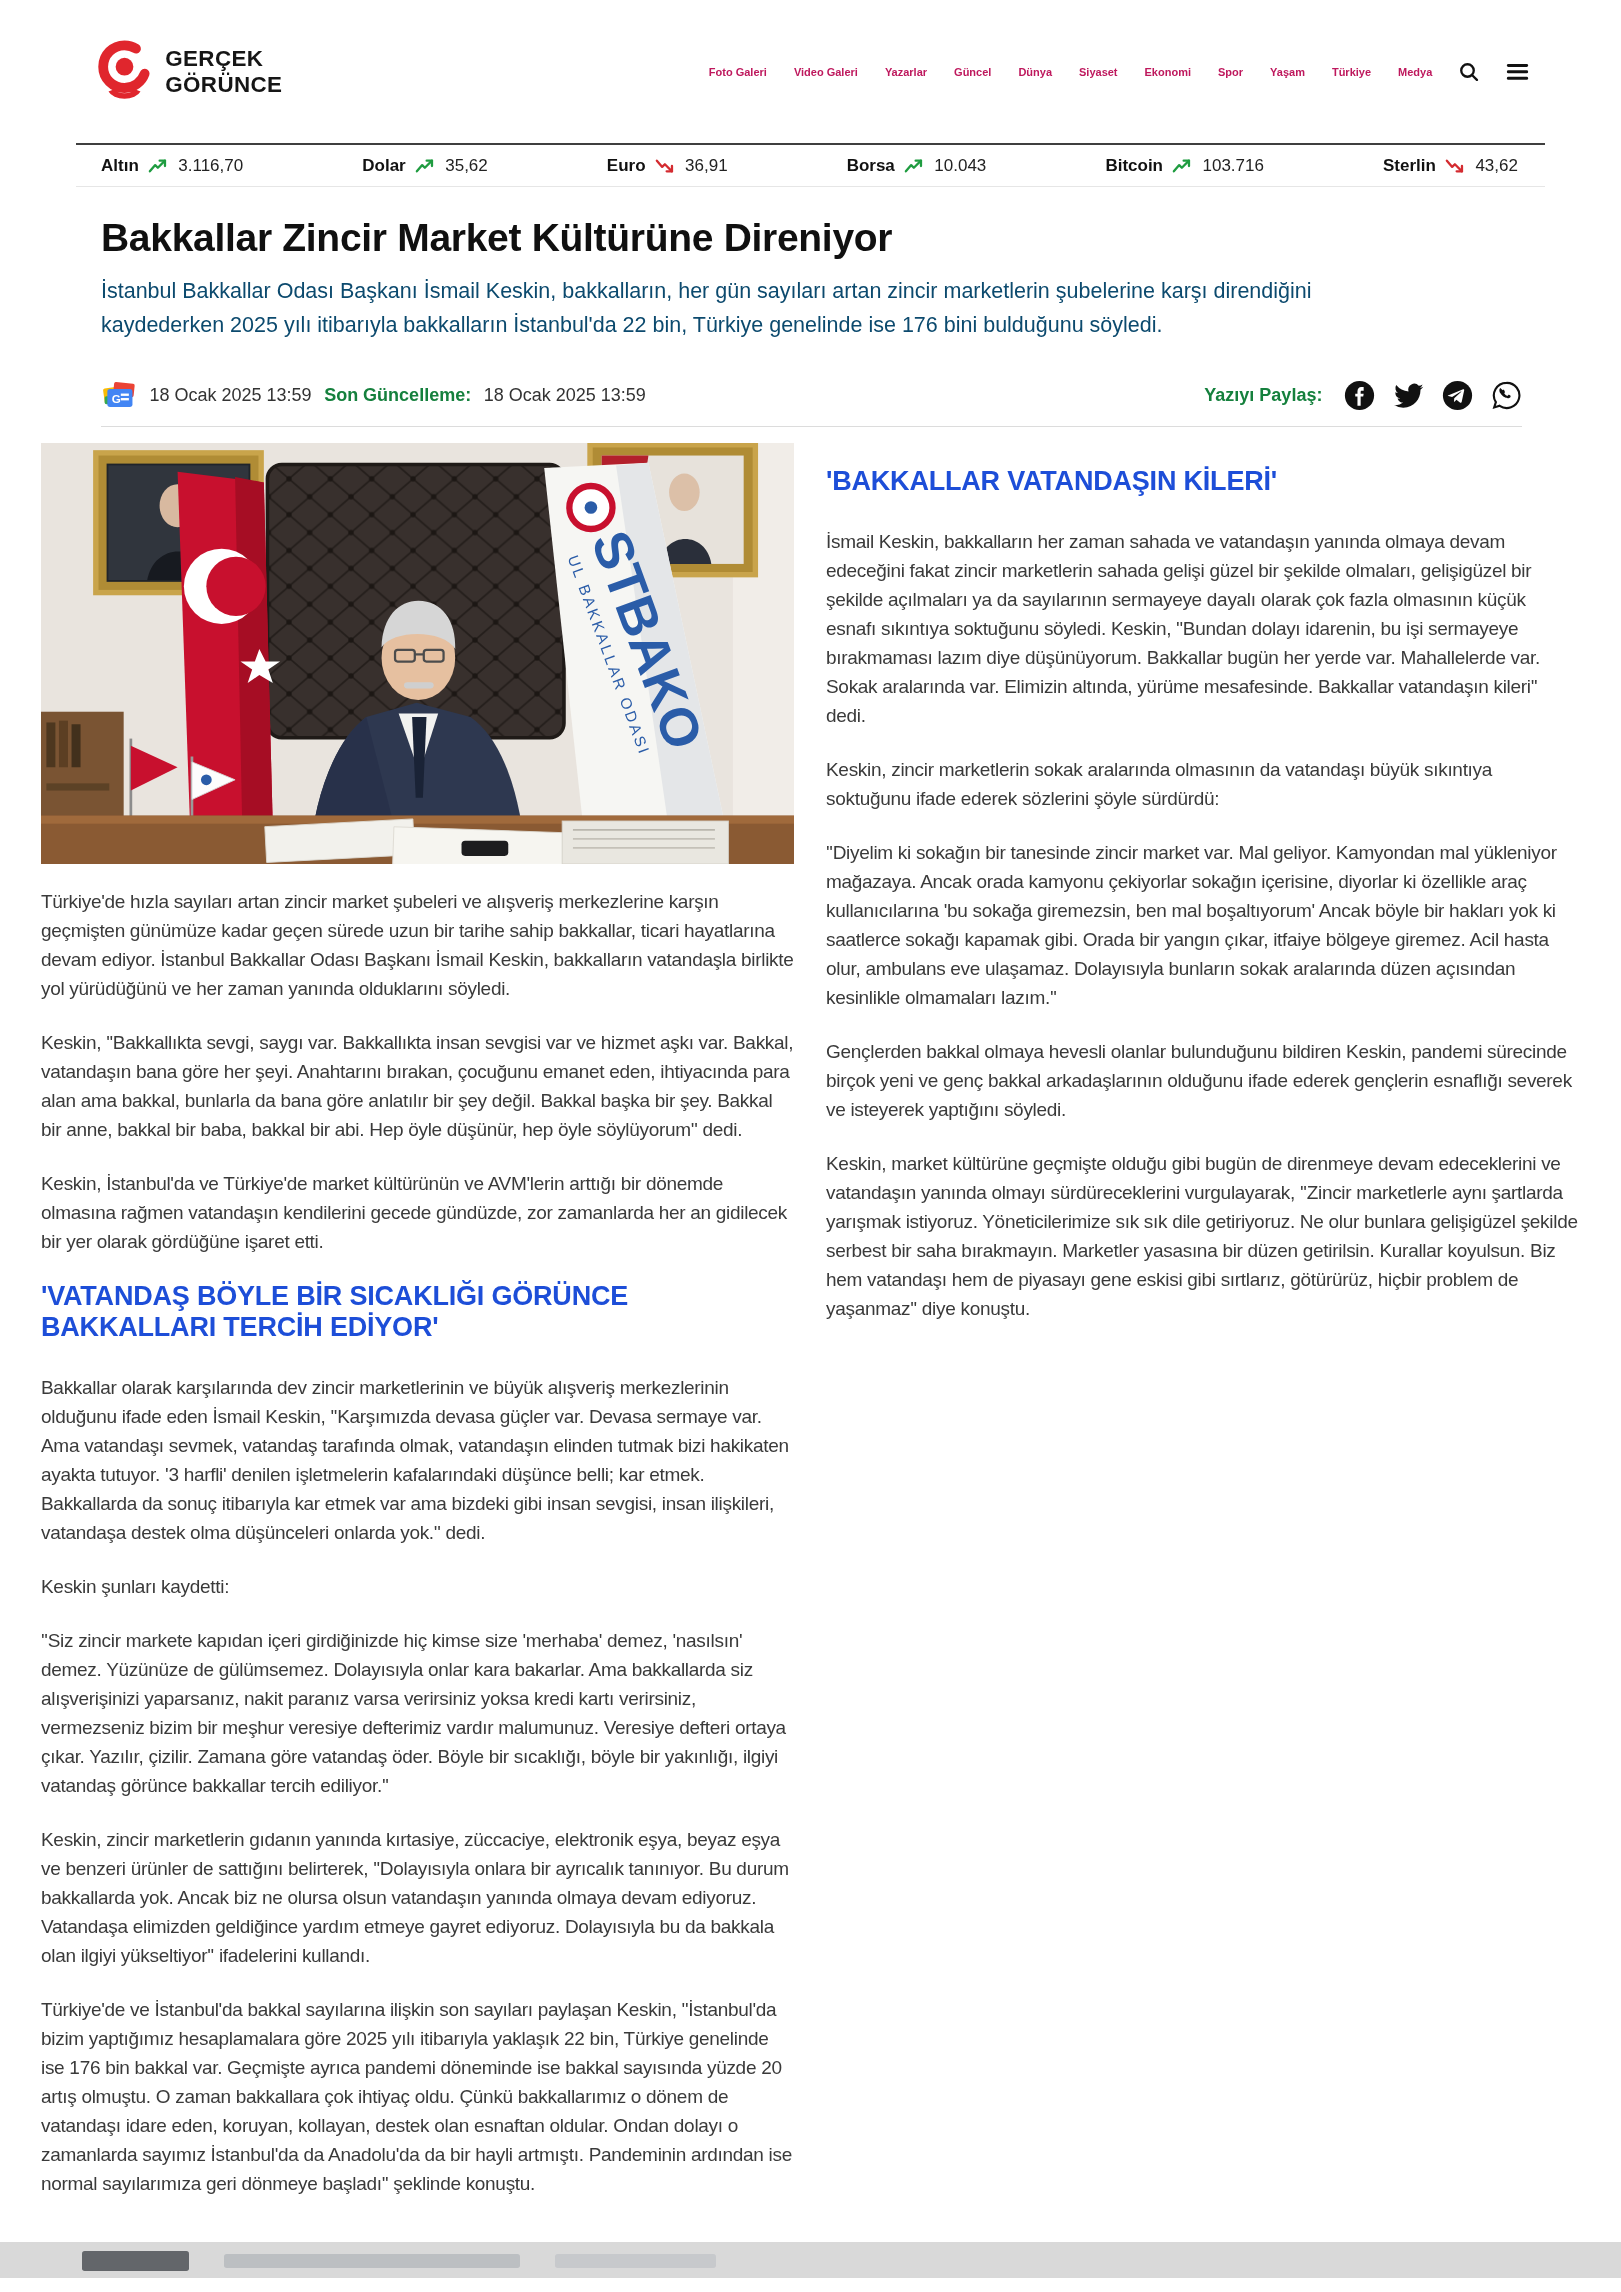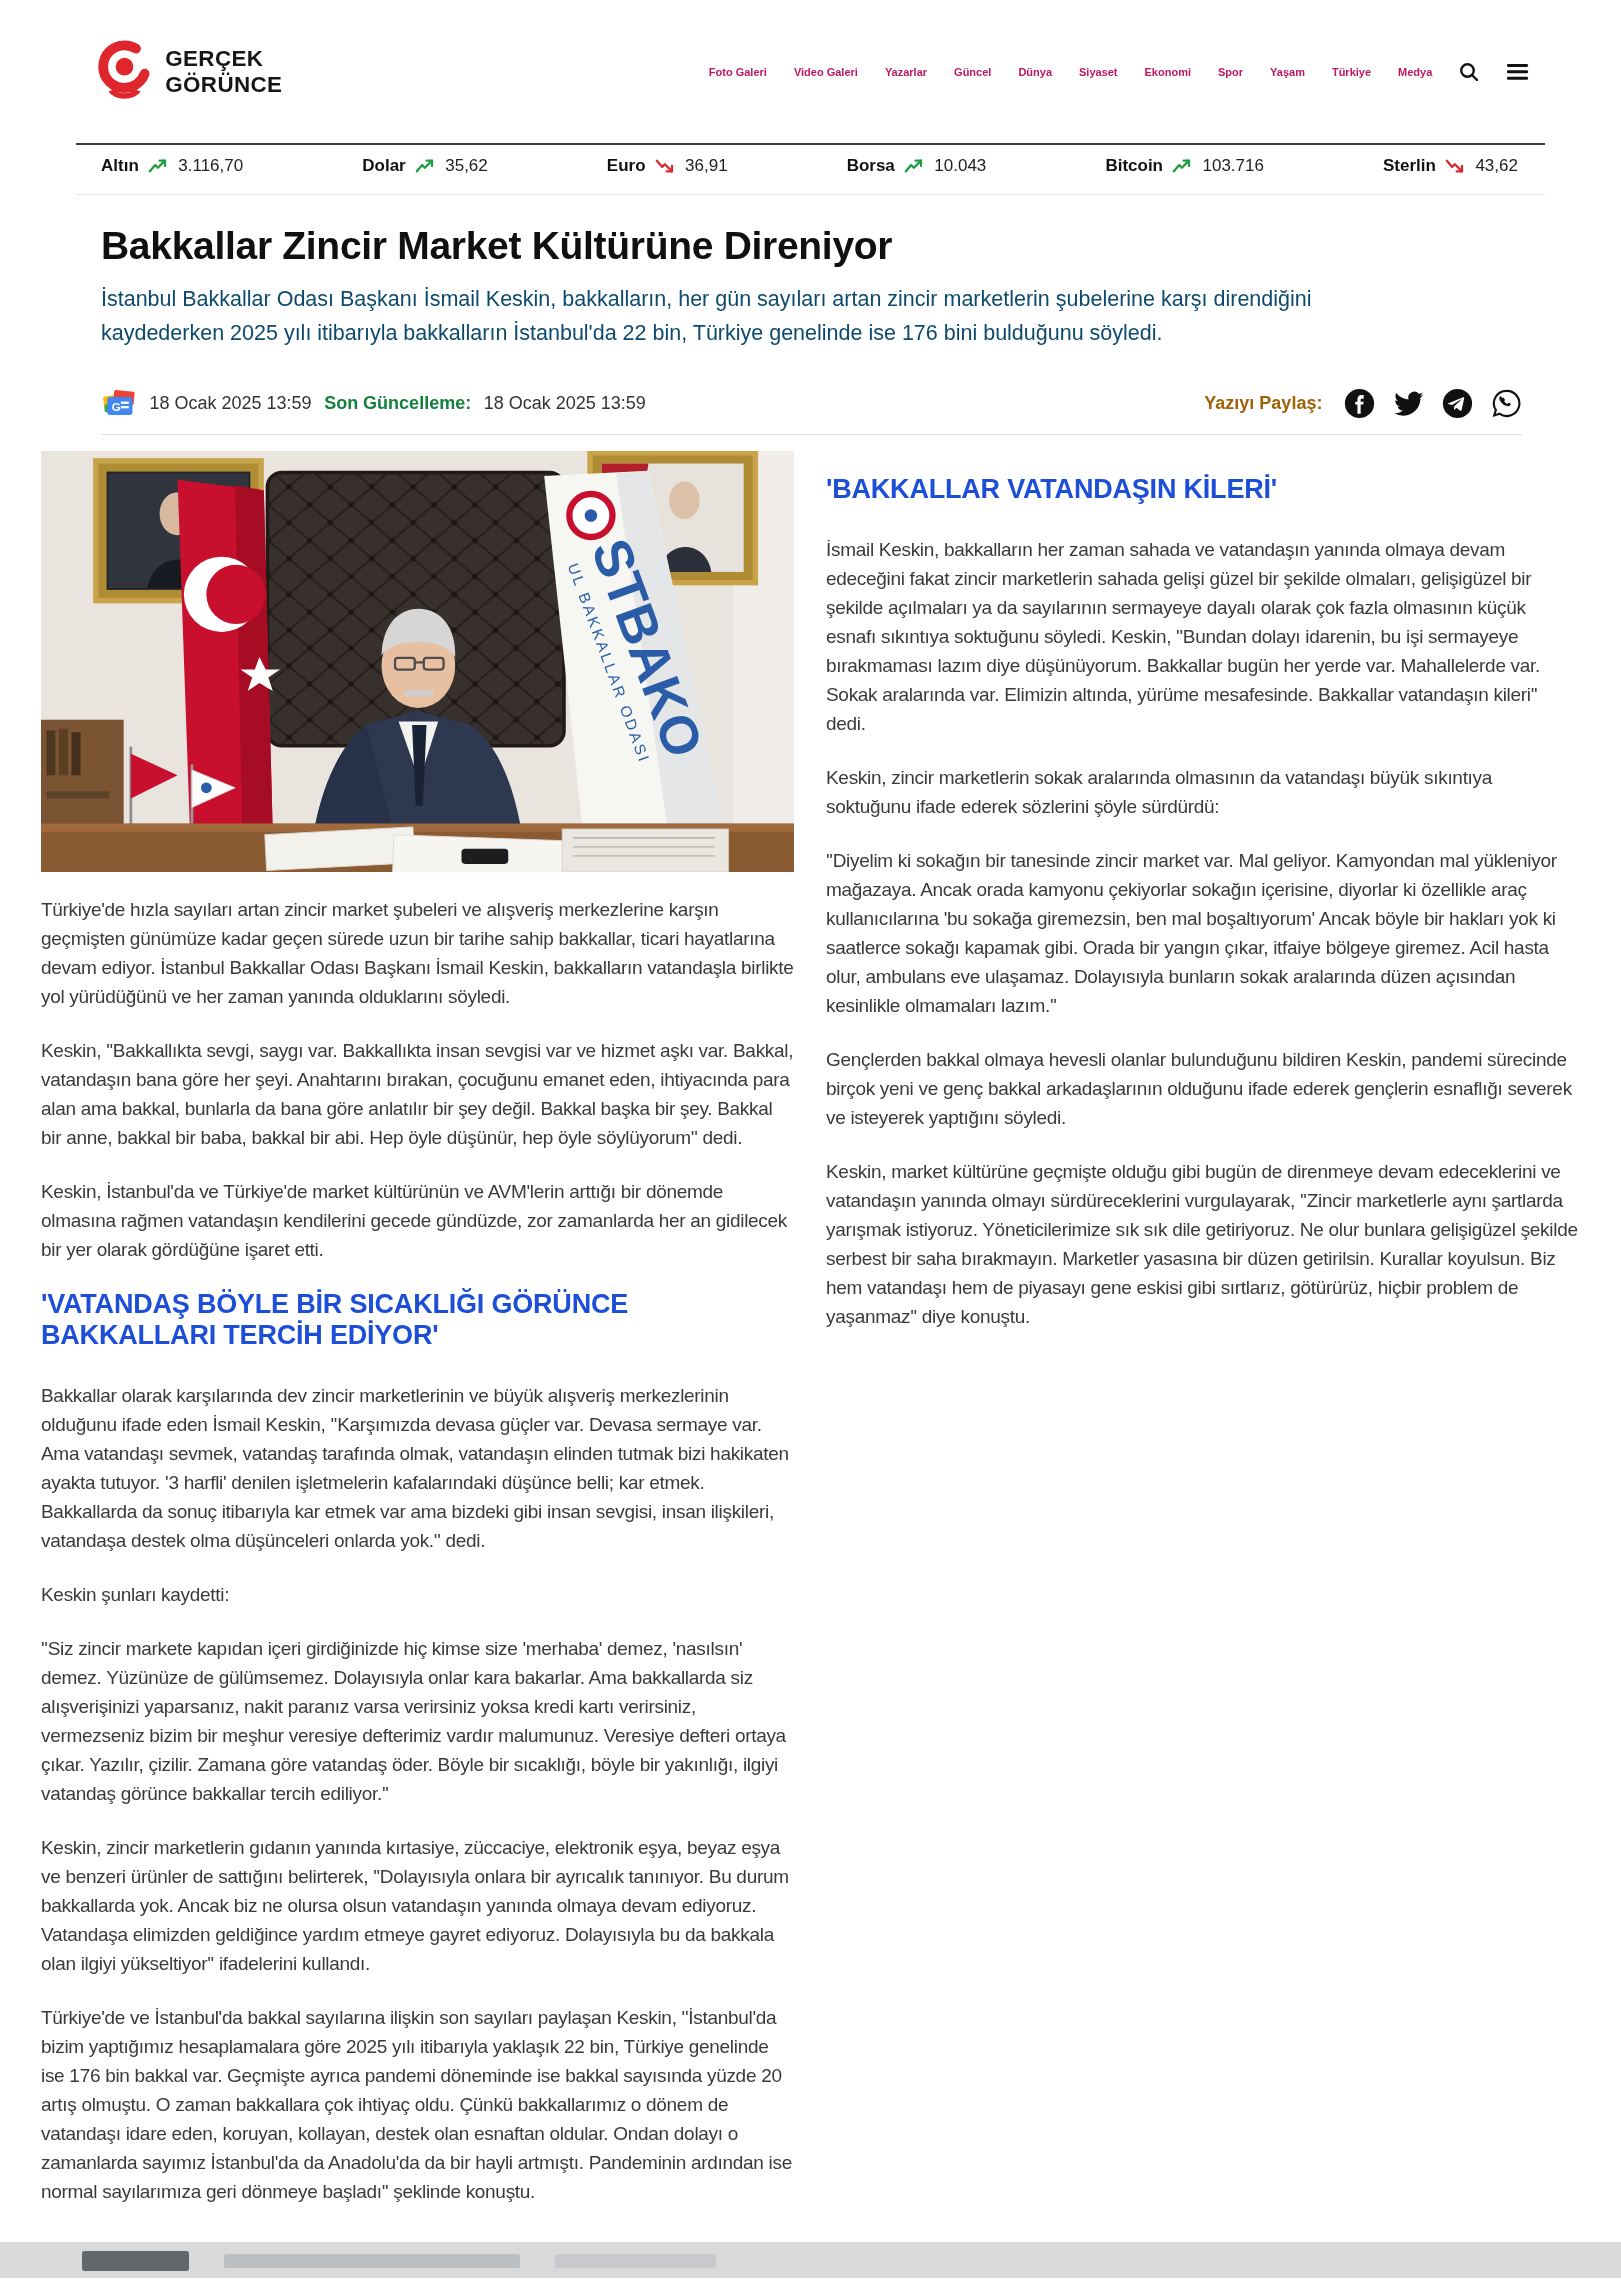--- a/index.html
+++ b/index.html
@@ -11,36 +11,36 @@
           display:flex;align-items:center;justify-content:space-between;}
   .brand{display:flex;align-items:center;gap:12.5px;padding-left:19.7px;}
   .brand-logo{width:57px;height:64px;}
   .brand-text{font-weight:bold;font-size:22.4px;line-height:26px;letter-spacing:0.4px;color:#161616;}
   .nav{display:flex;align-items:center;gap:27px;padding-right:16px;}
   .nav-item{font-size:11px;font-weight:bold;color:#be185d;white-space:nowrap;cursor:pointer;}
   .icon-btn{display:flex;align-items:center;justify-content:center;cursor:pointer;}
 
   
   .ticker{height:41px;margin:0 76px;border-bottom:0.9px solid #e6e6e6;
-          display:flex;align-items:center;justify-content:space-between;padding:0 27px 8px 25px;}
+          display:flex;align-items:center;justify-content:space-between;padding:0 27px 0 25px;}
   .ticker-item{display:flex;align-items:center;gap:9px;cursor:pointer;}
   .t-label{font-size:17px;font-weight:bold;color:#111;}
   .t-value{font-size:17px;color:#222;}
   .arrow{width:21.5px;height:16px;}
 
   
   .article-head{padding:0 99px 0 101px;}
   .title{margin:29px 0 0 0;font-size:39px;font-weight:800;color:#101010;letter-spacing:-0.3px;}
   .summary{margin:14.3px 0 0 0;max-width:1339px;font-size:21.5px;line-height:34px;color:#0c4a6e;}
   .meta{margin-top:38px;display:flex;align-items:center;justify-content:space-between;max-width:1426px;}
   .meta-left{display:flex;align-items:center;gap:12.5px;}
   .meta-date{font-size:18px;color:#333;}
   .meta-upd-label{font-size:18px;font-weight:bold;color:#15803d;}
   .share{display:flex;align-items:center;gap:18px;}
-  .share-label{font-size:18px;font-weight:bold;color:#a16207;margin-right:3.6px;}
+  .share-label{font-size:18px;font-weight:bold;color:#15803d;margin-right:3.6px;}
   .share-ic{width:31px;height:31px;cursor:pointer;}
   .head-rule{border:none;border-top:0.9px solid #dcdcdc;max-width:1426px;margin:14.3px 0 0 0;}
 
   
   .cols{display:flex;gap:32px;padding:16px 42px 0 41px;align-items:flex-start;}
   .col{flex:1 1 0;min-width:0;}
   .photo{width:100%;height:421px;display:block;}
   .col p{font-size:19px;line-height:29px;letter-spacing:-0.3px;color:#3a3a3a;margin:0 0 25px 0;}
   .col h2{font-size:27px;font-weight:800;color:#1d4ed8;letter-spacing:-0.2px;margin:9px 0 30px 0;}
   .col-left .photo{margin-bottom:23px;}

